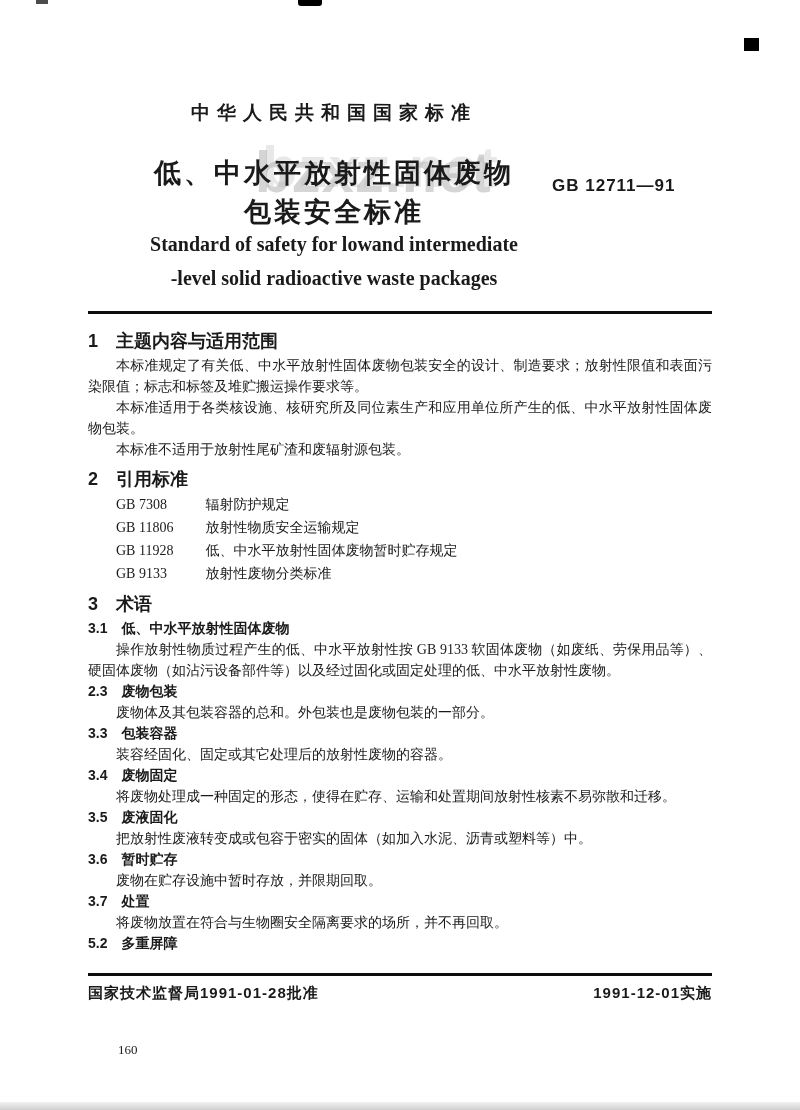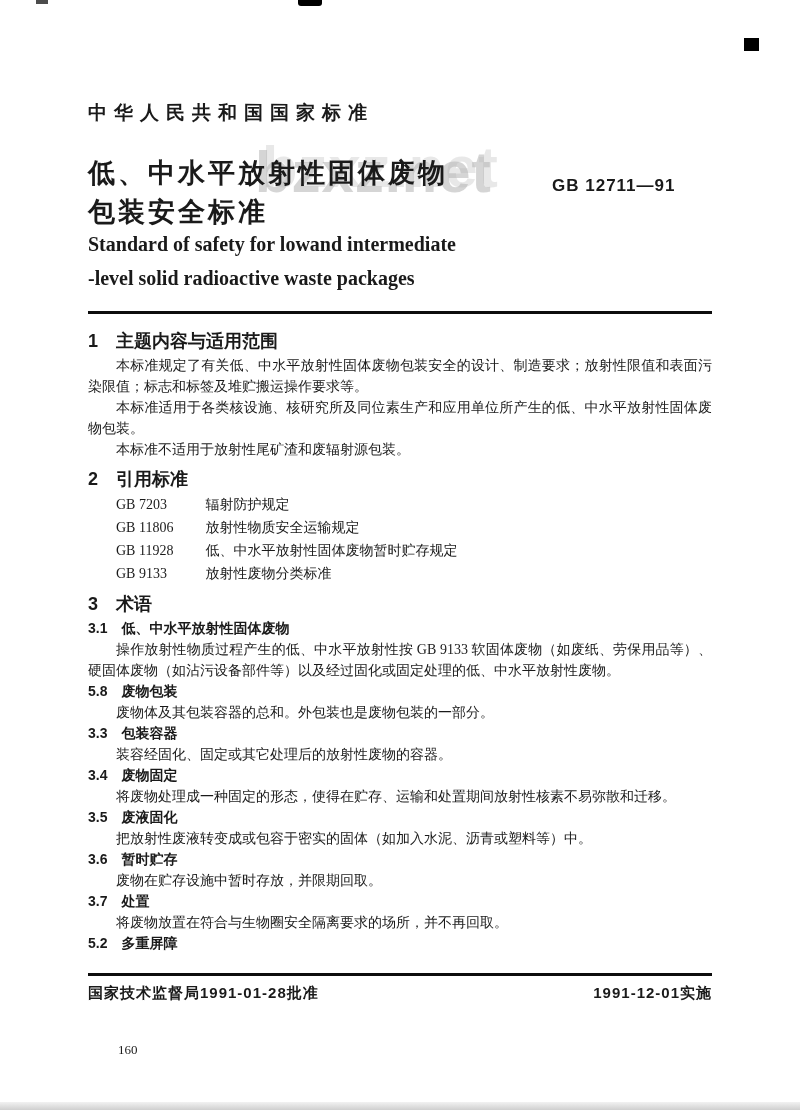--- a/index.html
+++ b/index.html
@@ -37,21 +37,21 @@
     font-weight: bold;
     letter-spacing: 1px;
     color: rgba(178, 178, 178, 0.55);
     text-shadow: 7px -5px 0 rgba(190, 190, 190, 0.35);
     z-index: 0;
     user-select: none;
   }
 
   
   .hdr { position: absolute; z-index: 1; text-align: center; }
-  .center-col { left: 88px; width: 492px; text-align: left; }
+  .center-col { left: 88px; width: 492px; text-align: center; }
   .std-type {
     top: 100px;
     font-family: "Liberation Sans", "DejaVu Sans", sans-serif;
     font-size: 19px; font-weight: bold; letter-spacing: 7px;
   }
   .title-cn {
     font-family: "Liberation Sans", "DejaVu Sans", sans-serif;
     font-size: 27px; font-weight: bold; letter-spacing: 3px;
   }
   .title-cn-1 { top: 155px; }
@@ -139,21 +139,21 @@
     <div class="section">
       <div class="section-heading">1　主题内容与适用范围</div>
       <p class="body-p">本标准规定了有关低、中水平放射性固体废物包装安全的设计、制造要求；放射性限值和表面污染限值；标志和标签及堆贮搬运操作要求等。</p>
       <p class="body-p">本标准适用于各类核设施、核研究所及同位素生产和应用单位所产生的低、中水平放射性固体废物包装。</p>
       <p class="body-p">本标准不适用于放射性尾矿渣和废辐射源包装。</p>
     </div>
 
     <div class="section">
       <div class="section-heading">2　引用标准</div>
       <div class="ref-line">
-        <span class="ref-code">GB 7203</span>
+        <span class="ref-code">GB 7308</span>
         <span class="ref-name">辐射防护规定</span>
       </div>
       <div class="ref-line">
         <span class="ref-code">GB 11806</span>
         <span class="ref-name">放射性物质安全运输规定</span>
       </div>
       <div class="ref-line">
         <span class="ref-code">GB 11928</span>
         <span class="ref-name">低、中水平放射性固体废物暂时贮存规定</span>
       </div>
@@ -168,21 +168,21 @@
 
       <div class="term">
         <div class="term-heading">
           <span class="term-num">3.1</span><span class="term-title">低、中水平放射性固体废物</span>
         </div>
         <p class="body-p">操作放射性物质过程产生的低、中水平放射性按 GB 9133 软固体废物（如废纸、劳保用品等）、硬固体废物（如沾污设备部件等）以及经过固化或固定处理的低、中水平放射性废物。</p>
       </div>
 
       <div class="term">
         <div class="term-heading">
-          <span class="term-num">5.8</span><span class="term-title">废物包装</span>
+          <span class="term-num">2.3</span><span class="term-title">废物包装</span>
         </div>
         <p class="body-p">废物体及其包装容器的总和。外包装也是废物包装的一部分。</p>
       </div>
 
       <div class="term">
         <div class="term-heading">
           <span class="term-num">3.3</span><span class="term-title">包装容器</span>
         </div>
         <p class="body-p">装容经固化、固定或其它处理后的放射性废物的容器。</p>
       </div>

